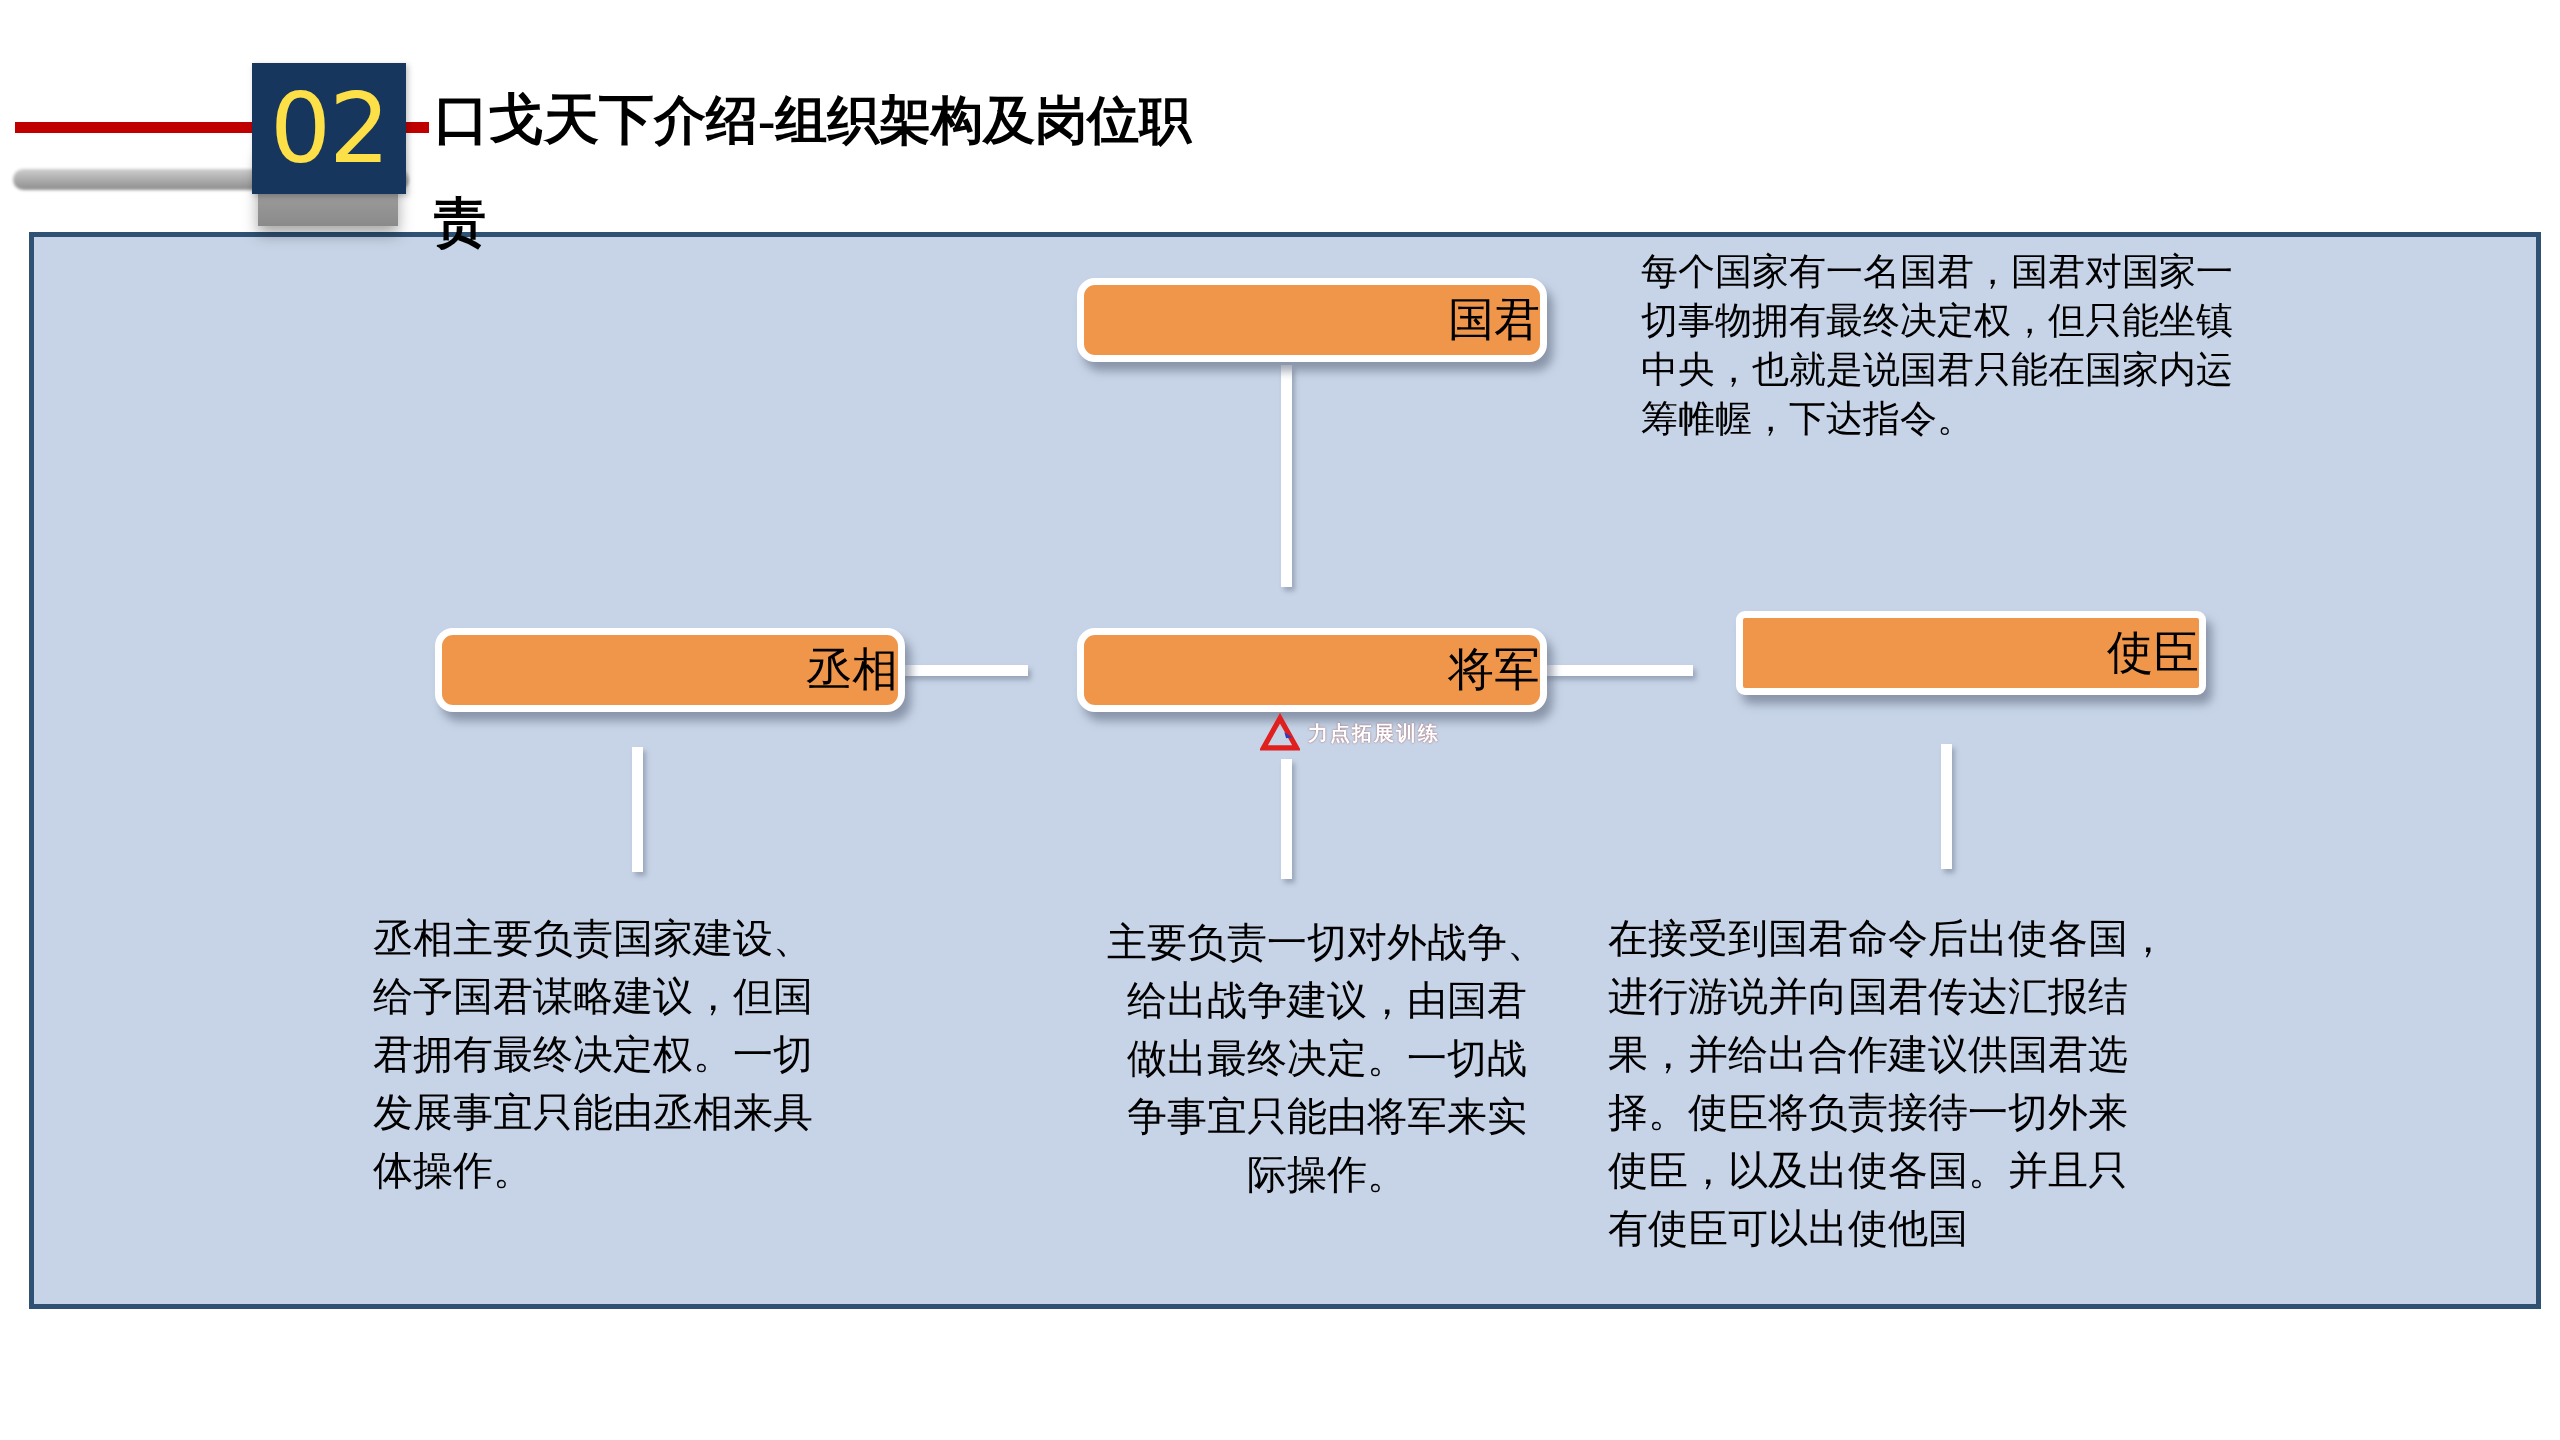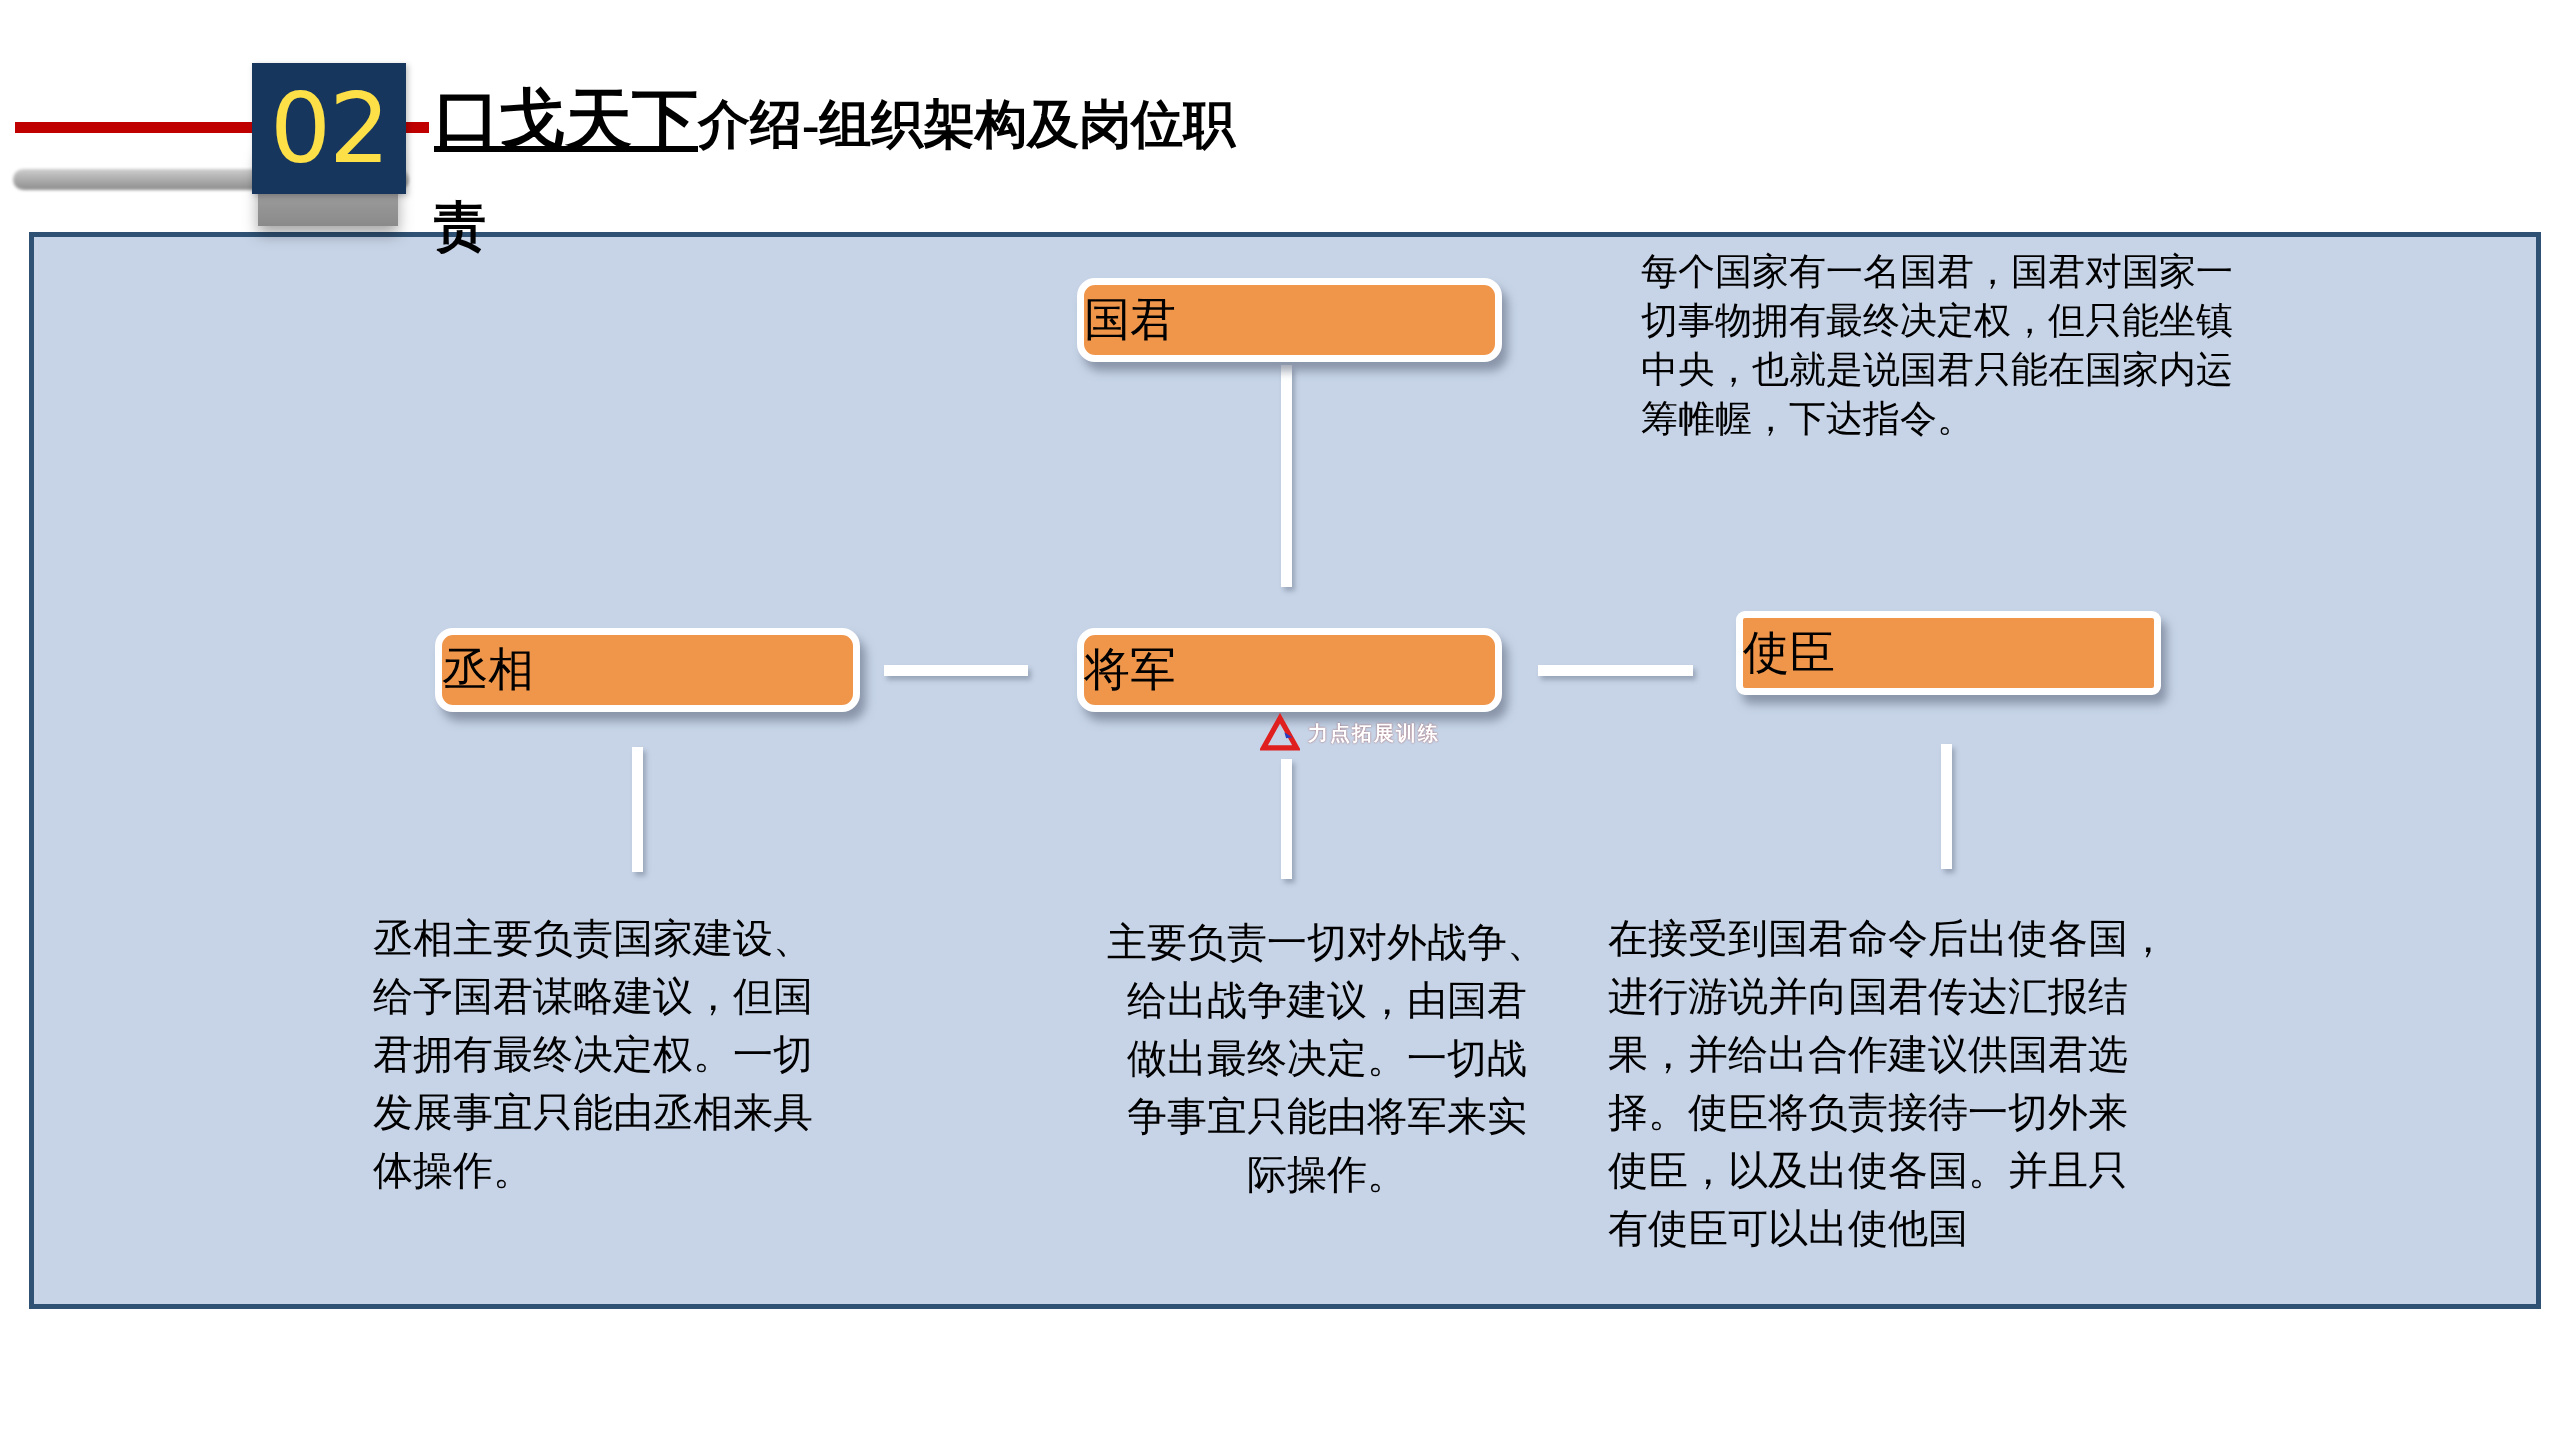--- a/index.html
+++ b/index.html
@@ -14,31 +14,31 @@
       border-radius:11px;filter:blur(1.5px);}
   .gray-tab{left:258px;top:150px;width:140px;height:76px;z-index:2;
       background:linear-gradient(to bottom,#9d9d9d 55%,#8a8a8a);
       box-shadow:0 8px 14px rgba(0,0,0,0.35);}
   .num-box{left:252px;top:63px;width:154px;height:131px;background:#17365D;z-index:3;
       display:flex;align-items:center;justify-content:center;
       box-shadow:2px 2px 6px rgba(0,0,0,0.25);}
   .num-box span{color:#fde047;font-size:96px;line-height:1;letter-spacing:-2px;
       font-family:"DejaVu Sans",sans-serif;}
   .title{left:434px;top:74px;width:1060px;z-index:3;line-height:90px;white-space:nowrap;}
-  .t-bold{font-weight:900;font-size:66px;font-family:"Liberation Sans","DejaVu Sans",sans-serif;text-decoration:underline;}
+  .t-bold{font-weight:900;font-size:55px;font-family:"Liberation Sans","DejaVu Sans",sans-serif;}
   .t-rest{font-weight:600;font-size:52px;font-family:"Liberation Serif","DejaVu Serif",serif;}
 
   
   .panel{left:29px;top:232px;width:2512px;height:1077px;background:#C7D4E7;
       border:5px solid #2F5173;box-sizing:border-box;z-index:0;}
 
   
-  .node{width:425px;height:84px;background:#F0964B;border:7px solid #ffffff;
+  .node{width:470px;height:84px;background:#F0964B;border:7px solid #ffffff;
       border-radius:18px;box-sizing:border-box;
-      display:flex;align-items:center;justify-content:flex-start;
+      display:flex;align-items:center;justify-content:flex-end;
       font-size:46px;color:#000;
       box-shadow:6px 9px 10px rgba(96,106,128,0.60);}
   .node-monarch{left:1043px;top:41px;}
   .node-chancellor{left:401px;top:391px;}
   .node-general{left:1043px;top:391px;}
   .node-envoy{left:1702px;top:374px;border-radius:9px;}
 
   
   .conn{background:#ffffff;box-shadow:3px 4px 5px rgba(96,106,128,0.45);}
   .conn-v-top{left:1247px;top:128px;width:11px;height:222px;}

